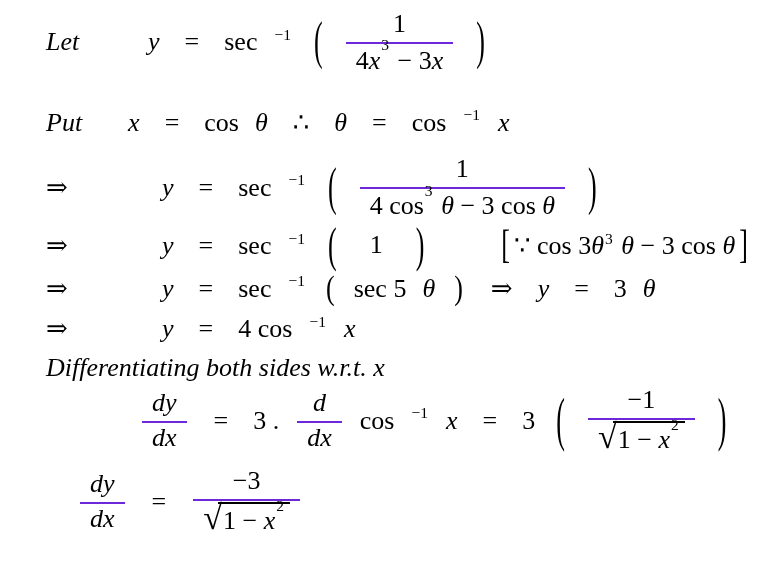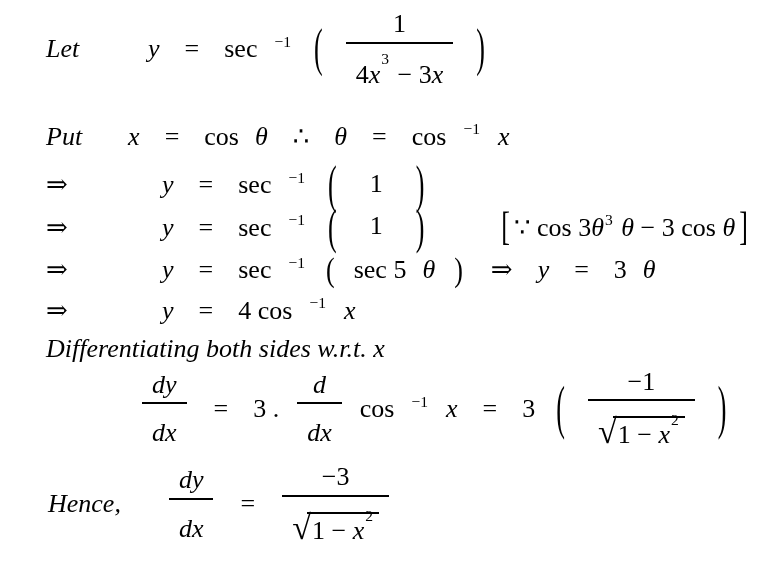--- a/index.html
+++ b/index.html
@@ -11,21 +11,21 @@
   }
   .sheet { padding-top:10px; }
   .mline { display:flex; align-items:center; white-space:pre; padding-left:46px; line-height:1.25;gap:16px; }
   .lead  { display:inline-block; width:100px; flex:0 0 auto; }
   .lead1 { width:86px; }
   .v  { font-style:italic; }
   .op { margin:0 9px; }
   sup { font-size:.6em; position:relative; top:-.52em; margin:0 2px 0 1px; }
   .frac { display:inline-flex; flex-direction:column; align-items:center; margin:0 2px; text-align:center; }
   .frac .num { padding:0 10px 3px; line-height:1.1; }
-  .frac .den { border-top:2px solid #000000; padding:15px 10px 0; line-height:1.1;text-align:right; }
+  .frac .den { border-top:2px solid #6d28d9; padding:1px 10px 0; line-height:1.1;text-align:right; }
   .paren { display:inline-block; line-height:1; transform:scaleY(2.05); margin:0 5px; }
   .paren.p13 { transform:scaleY(1.3); margin:0 3px; }
   .paren.p19 { transform:scaleY(1.85); }
   .paren.p22 { transform:scaleY(2.3); }
   .bracket { display:inline-block; line-height:1; transform:scaleY(1.55); margin:0 4px; }
   .sqrt { display:inline-flex; align-items:flex-start; }
   .sqrt .rad  { font-size:1.32em; line-height:.95; transform:translateY(-.04em); }
   .sqrt .cand { border-top:2px solid #000; margin-left:-4px; padding:1px 4px 0 5px; }
   .note { display:inline-flex; align-items:center; margin-left:52px; }
   .l1 { margin-bottom:12px; }
@@ -72,20 +72,21 @@
   </div>
 
   <div class="mline l3">
     <span class="lead">⇒</span>
     <span class="v">y</span>
     <span class="op">=</span>
     <span>sec</span><sup>−1</sup>
     <span class="paren">(</span>
     <span class="frac">
       <span class="num">1</span>
+      <span class="den"><span>4 cos</span><sup>3</sup><span class="v"> θ</span><span> − 3 cos</span><span class="v"> θ</span></span>
     </span>
     <span class="paren">)</span>
   </div>
 
   <div class="mline l4">
     <span class="lead">⇒</span>
     <span class="v">y</span>
     <span class="op">=</span>
     <span>sec</span><sup>−1</sup>
     <span class="paren p19">(</span>
@@ -149,21 +150,20 @@
     </span>
     <span class="paren p22">)</span>
     <span class="op">=</span>
     <span class="frac">
       <span class="num">−3</span>
       <span class="den"><span class="sqrt"><span class="rad">√</span><span class="cand"><span>1 − </span><span class="v">x</span><sup>2</sup></span></span></span>
     </span>
   </div>
 
   <div class="mline l9">
-    <span class="v">Hence,</span>
     <span class="gap"></span>
     <span class="frac">
       <span class="num v">dy</span>
       <span class="den v">dx</span>
     </span>
     <span class="op">=</span>
     <span class="frac">
       <span class="num">−3</span>
       <span class="den"><span class="sqrt"><span class="rad">√</span><span class="cand"><span>1 − </span><span class="v">x</span><sup>2</sup></span></span></span>
     </span>

